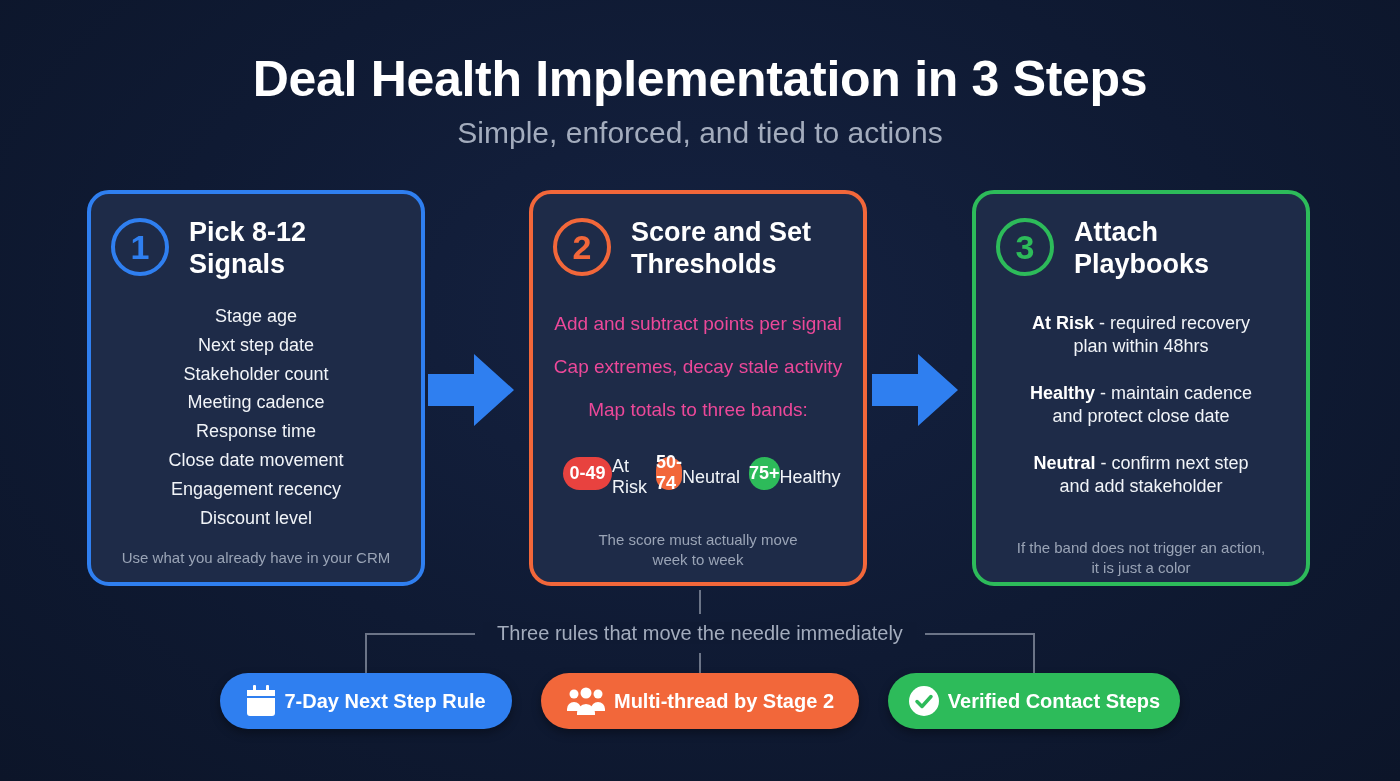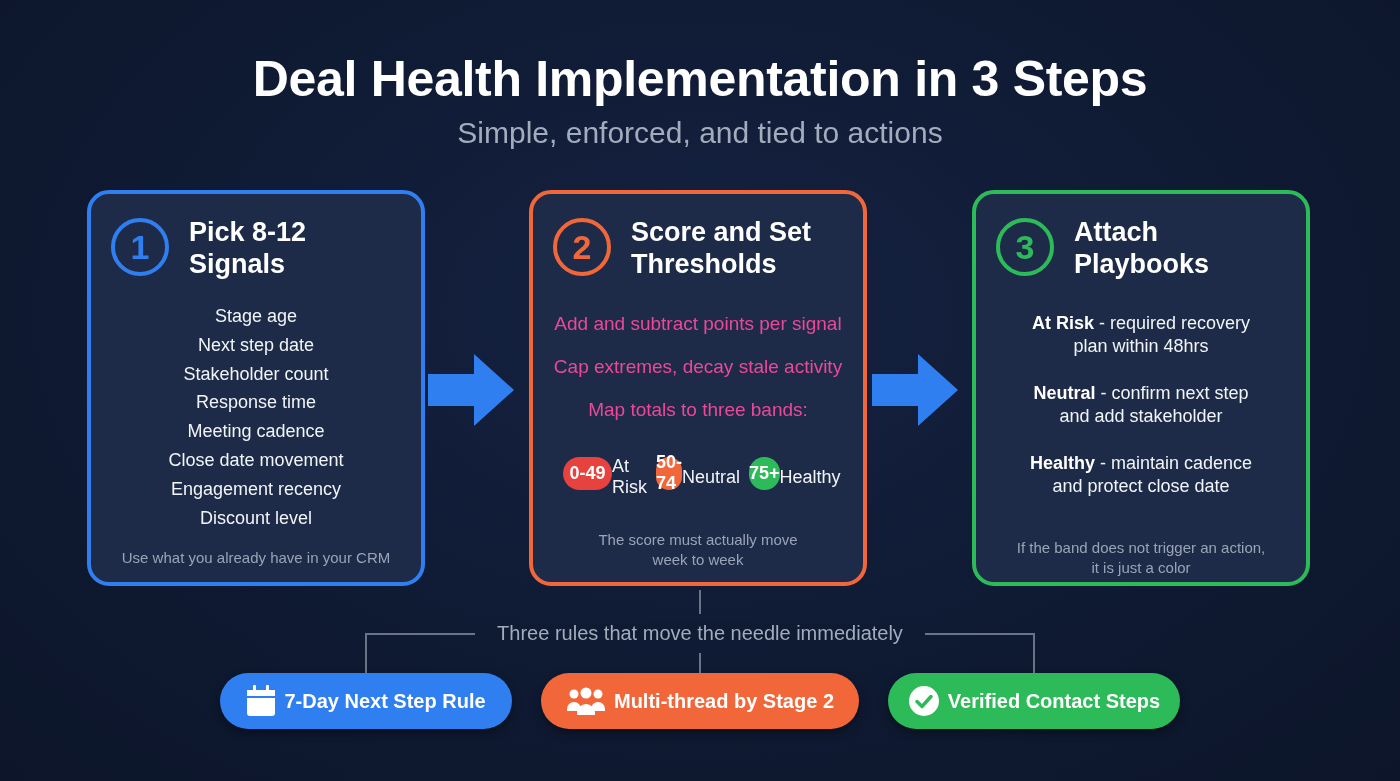--- a/index.html
+++ b/index.html
@@ -111,22 +111,22 @@
 
 <div class="card blue">
   <div class="card-head">
     <div class="num">1</div>
     <div class="card-title">Pick 8-12 Signals</div>
   </div>
   <ul class="signal-list">
     <li>Stage age</li>
     <li>Next step date</li>
     <li>Stakeholder count</li>
+    <li>Meeting cadence</li>
     <li>Response time</li>
-    <li>Meeting cadence</li>
     <li>Close date movement</li>
     <li>Engagement recency</li>
     <li>Discount level</li>
   </ul>
   <div class="footnote">Use what you already have in your CRM</div>
 </div>
 
 <svg class="arrow" style="left:428px;" width="88" height="72" viewBox="0 0 88 72">
   <polygon points="0,20 46,20 46,0 86,36 46,72 46,52 0,52" fill="#2f7ff0"></polygon>
 </svg>
@@ -162,22 +162,22 @@
   <polygon points="0,20 46,20 46,0 86,36 46,72 46,52 0,52" fill="#2f7ff0"></polygon>
 </svg>
 
 <div class="card green">
   <div class="card-head">
     <div class="num">3</div>
     <div class="card-title">Attach Playbooks</div>
   </div>
   <div class="playbooks">
     <div class="playbook"><b>At Risk</b><span> - required recovery plan within 48hrs</span></div>
+    <div class="playbook"><b>Healthy</b><span> - maintain cadence and protect close date</span></div>
     <div class="playbook"><b>Neutral</b><span> - confirm next step and add stakeholder</span></div>
-    <div class="playbook"><b>Healthy</b><span> - maintain cadence and protect close date</span></div>
   </div>
   <div class="footnote" style="padding:0 30px;margin-top:8px;">If the band does not trigger an action, it is just a color</div>
 </div>
 
 <div class="connector" style="left:699px; top:590px; width:2px; height:24px;"></div>
 <div class="connector" style="left:365px; top:633px; width:110px; height:2px;"></div>
 <div class="connector" style="left:365px; top:633px; width:2px; height:42px;"></div>
 <div class="connector" style="left:925px; top:633px; width:110px; height:2px;"></div>
 <div class="connector" style="left:1033px; top:633px; width:2px; height:42px;"></div>
 <div class="connector" style="left:699px; top:653px; width:2px; height:20px;"></div>

